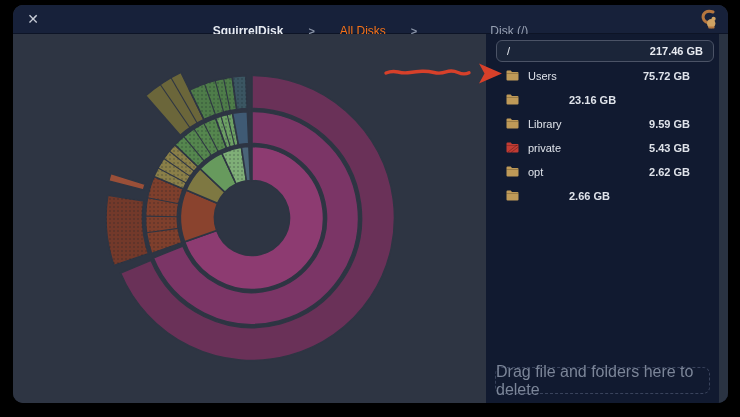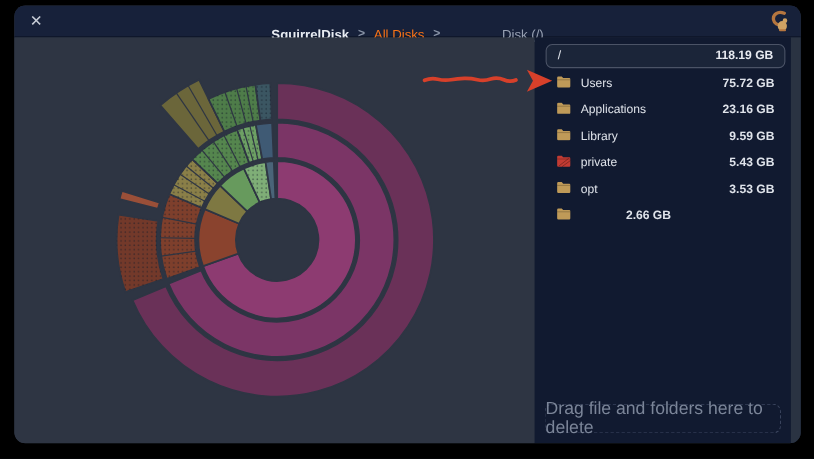--- a/index.html
+++ b/index.html
@@ -11,21 +11,21 @@
   .titlebar {
     position:absolute; left:0; top:0; right:0; height:29px;
     background:#17213a; display:flex; align-items:center;
     border-bottom:1px solid #0d1426;
   }
   .close-btn {
     width:40px; text-align:center; color:#c7ccd6; font-size:14px; line-height:29px;
     cursor:default; flex:0 0 auto;
   }
   .breadcrumb {
-    flex:1 1 auto; display:flex; justify-content:center; align-items:center; gap:8px;
+    flex:1 1 auto; display:flex; justify-content:center; align-items:center; gap:25px;
     font-size:12px; color:#e8ecf2;margin-top:24px;
   }
   .crumb { font-weight:bold; color:#e8ecf2; }
   .crumb.dim { font-weight:normal; color:#98a1b3;padding-left:48px; }
   .crumb.mid { font-weight:normal; color:#f97316; }
   .chev { color:#8b95a8; font-weight:bold; font-size:11px; }
   .logo-box { width:40px; flex:0 0 auto; display:flex; justify-content:center; }
   .content { position:absolute; top:29px; left:0; right:0; bottom:0; display:flex; }
   .chart-pane { position:relative; width:473px; height:100%; background:#2e3543; }
   .side-panel {
@@ -35,21 +35,21 @@
     position:absolute; right:0; top:0; bottom:0; width:9px; background:#2a3342;
   }
   .root-row {
     position:absolute; left:10px; right:14px; top:6px; height:22px;
     border:1px solid #4b5366; border-radius:6px; background:#1b2539;
     display:flex; align-items:center; padding:0 10px;
     font-size:11px; color:#e8ebf1;
   }
   .root-row .name { flex:1; font-weight:normal; }
   .root-row .size { font-weight:bold; }
-  .rows { position:absolute; left:10px; right:14px; top:30px; }
+  .rows { position:absolute; left:10px; right:28px; top:30px; }
   .file-row {
     height:24px; display:flex; align-items:center; padding:0 10px; border-radius:5px;
     font-size:11px; color:#dfe3ea;
   }
   .file-row .icon { width:13px; height:11px; margin-right:9px; flex:0 0 auto; }
   .file-row .name { flex:1; }
   .file-row .size { font-weight:bold;margin-left:41px; }
   .dropzone {
     position:absolute; left:9px; right:18px; bottom:9px; height:27px;
     border:1.5px dashed #39435c; border-radius:7px;
@@ -134,39 +134,38 @@
           <line x1="217.169211181317" y1="76.69824484401914" x2="210.5900693455495" y2="44.360729591531765" stroke="#2e3543" stroke-width="1.1"></line>
           <line x1="176.9785170567308" y1="93.7581823458893" x2="147.24218961817706" y2="50.49155744323346" stroke="#2e3543" stroke-width="1.1"></line>
           <line x1="184.24999999999994" y1="89.170218285604" x2="157.99999999999994" y2="43.70388458692099" stroke="#2e3543" stroke-width="1.1"></line>
         </svg>
     </div>
 
     <div class="side-panel">
       <div class="scroll-strip"></div>
       <div class="root-row">
         <span class="name">/</span>
-        <span class="size">118.19 GB</span>
+        <span class="size">217.46 GB</span>
       </div>
       <div class="rows" id="rows">
           <div class="file-row">
             <span><svg class="icon" viewBox="0 0 13 11" width="13" height="11">
      <path d="M0.5 1.6 Q0.5 0.5 1.6 0.5 L4.7 0.5 L6 2 L11.4 2 Q12.5 2 12.5 3.1 L12.5 9.4 Q12.5 10.5 11.4 10.5 L1.6 10.5 Q0.5 10.5 0.5 9.4 Z" fill="#bf9a58"></path>
      <rect x="0.5" y="3.1" width="12" height="0.9" fill="rgba(0,0,0,0.22)"></rect>
 
    </svg></span>
             <span class="name">Users</span>
             <span class="size">75.72 GB</span>
           </div>
           <div class="file-row">
             <span><svg class="icon" viewBox="0 0 13 11" width="13" height="11">
      <path d="M0.5 1.6 Q0.5 0.5 1.6 0.5 L4.7 0.5 L6 2 L11.4 2 Q12.5 2 12.5 3.1 L12.5 9.4 Q12.5 10.5 11.4 10.5 L1.6 10.5 Q0.5 10.5 0.5 9.4 Z" fill="#bf9a58"></path>
      <rect x="0.5" y="3.1" width="12" height="0.9" fill="rgba(0,0,0,0.22)"></rect>
 
    </svg></span>
-            <span class="name">Applications</span>
             <span class="size">23.16 GB</span>
           </div>
           <div class="file-row">
             <span><svg class="icon" viewBox="0 0 13 11" width="13" height="11">
      <path d="M0.5 1.6 Q0.5 0.5 1.6 0.5 L4.7 0.5 L6 2 L11.4 2 Q12.5 2 12.5 3.1 L12.5 9.4 Q12.5 10.5 11.4 10.5 L1.6 10.5 Q0.5 10.5 0.5 9.4 Z" fill="#bf9a58"></path>
      <rect x="0.5" y="3.1" width="12" height="0.9" fill="rgba(0,0,0,0.22)"></rect>
 
    </svg></span>
             <span class="name">Library</span>
             <span class="size">9.59 GB</span>
@@ -180,21 +179,21 @@
             <span class="name">private</span>
             <span class="size">5.43 GB</span>
           </div>
           <div class="file-row">
             <span><svg class="icon" viewBox="0 0 13 11" width="13" height="11">
      <path d="M0.5 1.6 Q0.5 0.5 1.6 0.5 L4.7 0.5 L6 2 L11.4 2 Q12.5 2 12.5 3.1 L12.5 9.4 Q12.5 10.5 11.4 10.5 L1.6 10.5 Q0.5 10.5 0.5 9.4 Z" fill="#bf9a58"></path>
      <rect x="0.5" y="3.1" width="12" height="0.9" fill="rgba(0,0,0,0.22)"></rect>
 
    </svg></span>
             <span class="name">opt</span>
-            <span class="size">3.53 GB</span>
+            <span class="size">2.62 GB</span>
           </div>
           <div class="file-row">
             <span><svg class="icon" viewBox="0 0 13 11" width="13" height="11">
      <path d="M0.5 1.6 Q0.5 0.5 1.6 0.5 L4.7 0.5 L6 2 L11.4 2 Q12.5 2 12.5 3.1 L12.5 9.4 Q12.5 10.5 11.4 10.5 L1.6 10.5 Q0.5 10.5 0.5 9.4 Z" fill="#bf9a58"></path>
      <rect x="0.5" y="3.1" width="12" height="0.9" fill="rgba(0,0,0,0.22)"></rect>
 
    </svg></span>
             <span class="size">2.66 GB</span>
           </div>
         </div>

